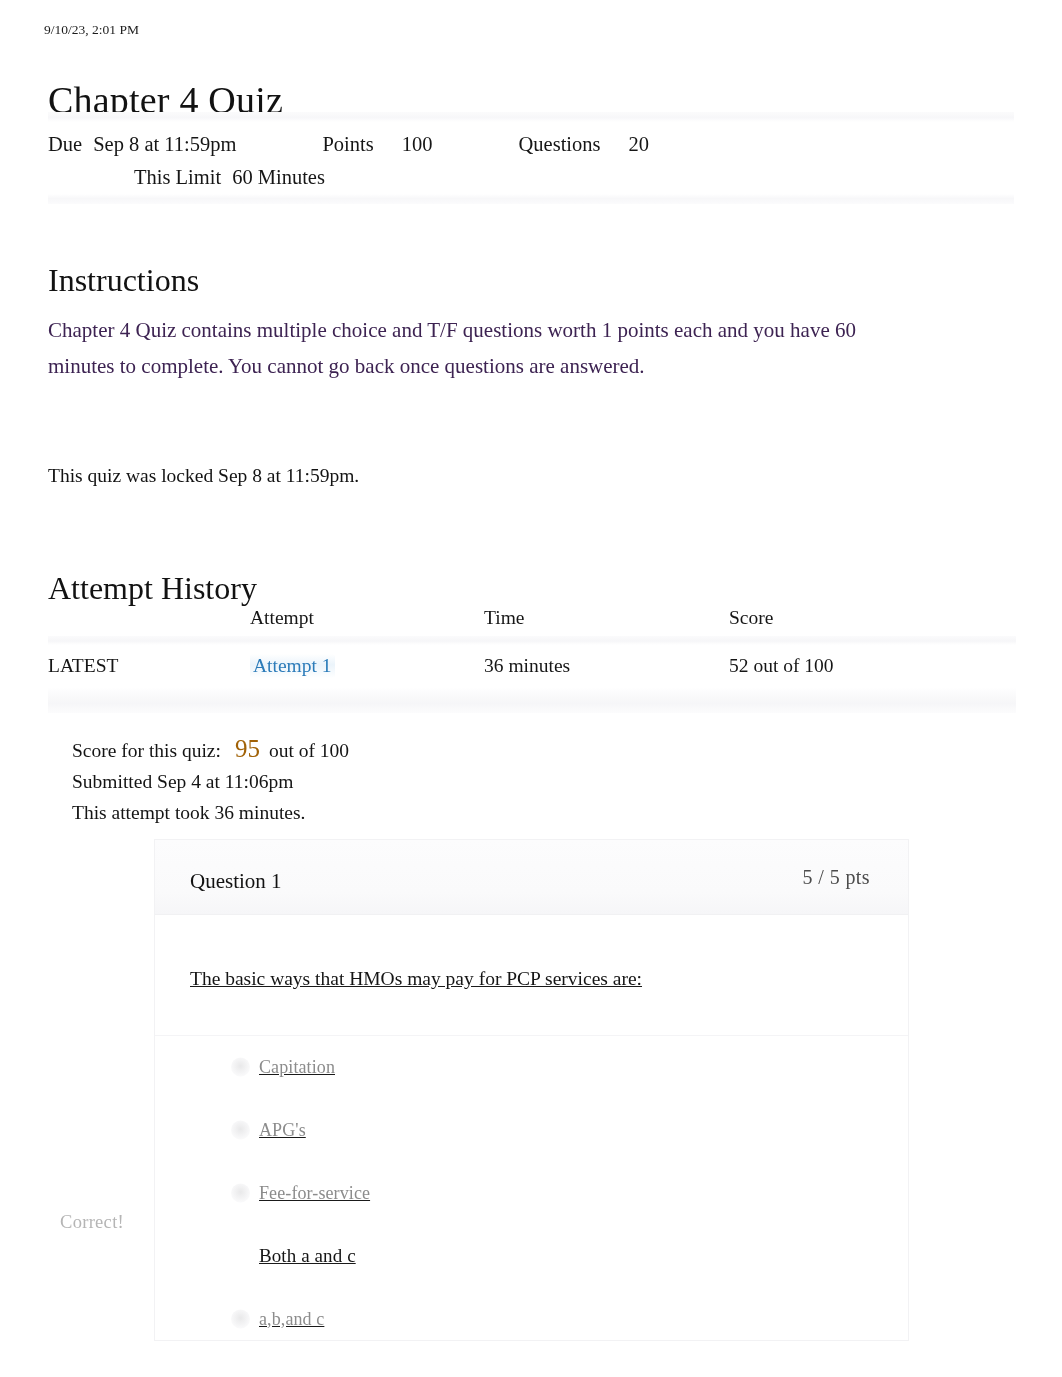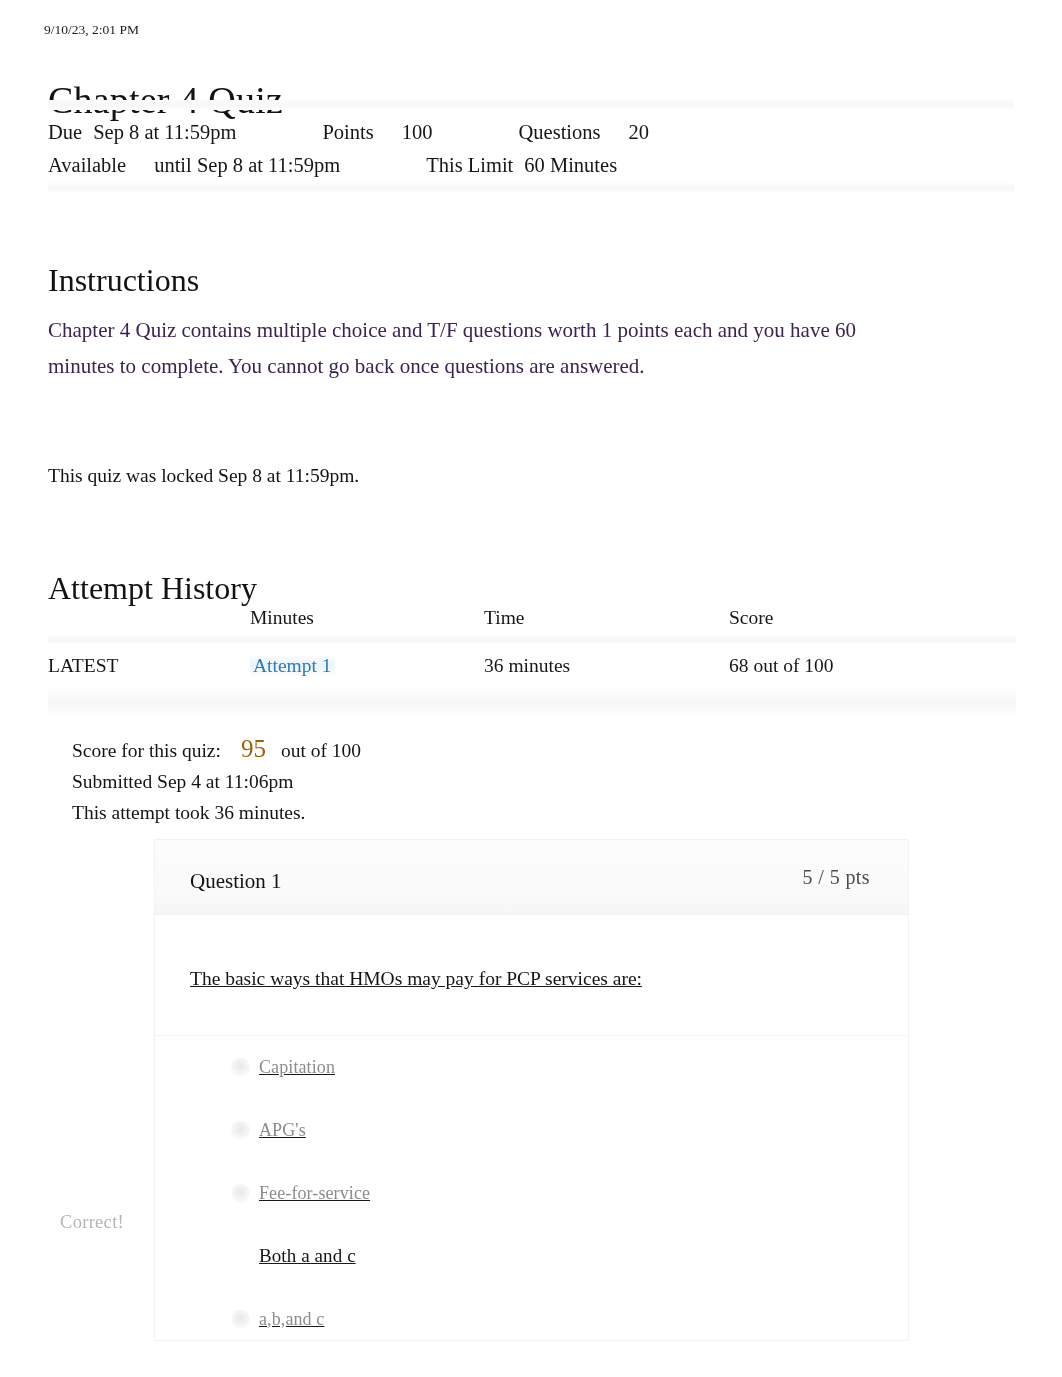--- a/index.html
+++ b/index.html
@@ -50,21 +50,21 @@
     font-weight: normal;
     line-height: 46px;
     color: #121212;
     letter-spacing: 0.2px;
   }
 
   
   .quiz-details {
     position: absolute;
     left: 48px;
-    top: 100px;
+    top: 112px;
     width: 966px;
   }
   .qd-rule {
     height: 10px;
     background: linear-gradient(to bottom, #fbfbfc 0%, #f7f7f9 55%, #ffffff 100%);
   }
   .qd-rule.bottom {
     background: linear-gradient(to bottom, #ffffff 0%, #f7f7f9 45%, #fbfbfc 100%);
   }
   .qd-row {
@@ -151,21 +151,21 @@
 
   
   .score-summary {
     position: absolute;
     left: 72px;
     top: 733px;
     font-size: 19.5px;
     line-height: 31px;
     color: #141414;
   }
-  .score-line { display: flex; align-items: baseline; white-space: nowrap; gap: 6px; }
+  .score-line { display: flex; align-items: baseline; white-space: nowrap; }
   .score-big {
     font-size: 25px;
     color: #a16207;
     margin: 0 9px 0 14px;
   }
 
   
   .question-card {
     position: absolute;
     left: 155px;
@@ -273,57 +273,52 @@
         <span class="val">100</span>
       </span>
       <span class="gap-lg"></span>
       <span class="qd-pair">
         <span class="lbl">Questions</span>
         <span class="gap-md"></span>
         <span class="val">20</span>
       </span>
     </div>
     <div class="qd-row">
-      <span class="qd-pair">
-        <span class="lbl">Available</span>
-        <span class="gap-md"></span>
-        <span class="val">until Sep 8 at 11:59pm</span>
-      </span>
       <span class="gap-lg"></span>
       <span class="qd-pair">
         <span class="lbl">This Limit</span>
         <span class="gap-sm"></span>
         <span class="val">60 Minutes</span>
       </span>
     </div>
   </div>
   <div class="qd-rule bottom"></div>
 </div>
 
 <h2 class="section-h" id="instructions-heading">Instructions</h2>
 <div class="instructions-body">Chapter 4 Quiz contains multiple choice and T/F questions worth 1 points each and you have 60 minutes to complete. You cannot go back once questions are answered.</div>
 <div class="locked-note">This quiz was locked Sep 8 at 11:59pm.</div>
 
 <h2 class="section-h" id="attempt-history-heading">Attempt History</h2>
 
 <div class="attempt-table">
   <div class="at-head">
     <div class="col-flag"></div>
-    <div class="col-att">Minutes</div>
+    <div class="col-att">Attempt</div>
     <div class="col-time">Time</div>
     <div class="col-score">Score</div>
   </div>
   <div class="at-rule"></div>
   <div class="at-row">
     <div class="col-flag">LATEST</div>
     <div class="col-att">
       <a class="attempt-link" href="#">Attempt 1</a>
     </div>
     <div class="col-time">36 minutes</div>
-    <div class="col-score">68 out of 100</div>
+    <div class="col-score">52 out of 100</div>
   </div>
   <div class="at-rule bottom2"></div>
 </div>
 
 <div class="score-summary">
   <div class="score-line">
     <span>Score for this quiz:</span>
     <span class="score-big">95</span>
     <span>out of 100</span>
   </div>

